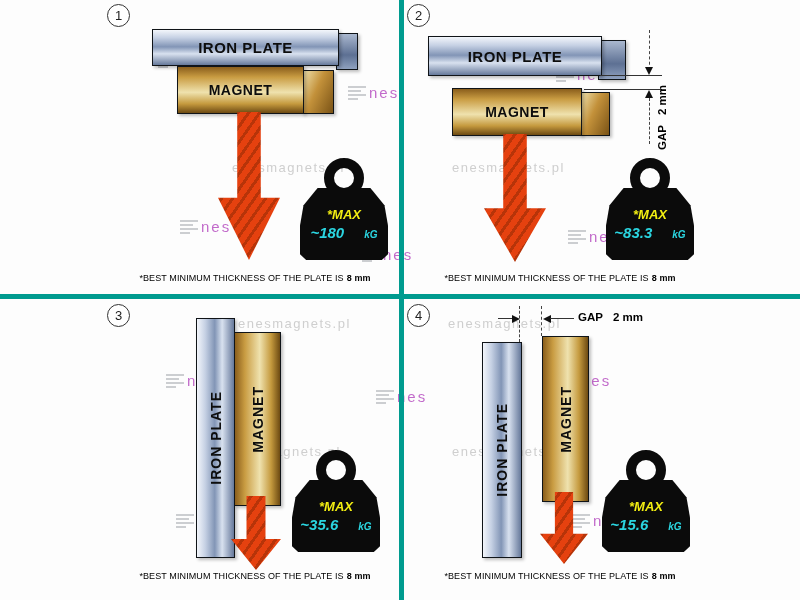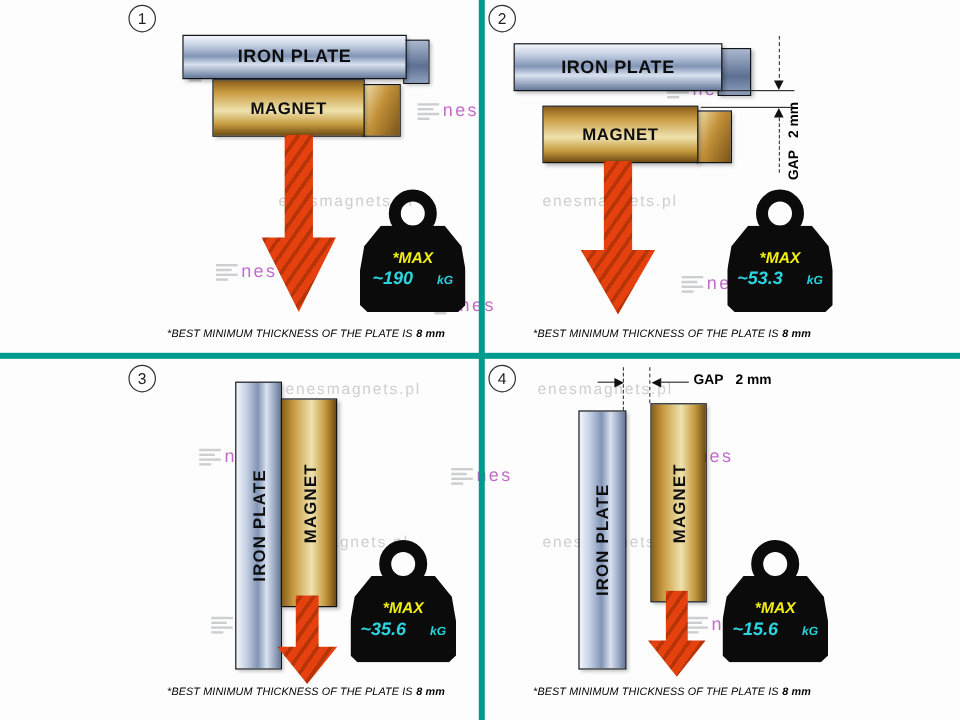--- a/index.html
+++ b/index.html
@@ -74,21 +74,21 @@
   }
   .kettle .kbody{
     position:absolute;left:0;top:30px;width:88px;height:72px;background:#0B0B0B;
     clip-path:polygon(20% 0%,80% 0%,96% 24%,100% 52%,100% 92%,93% 100%,7% 100%,0% 92%,0% 52%,4% 24%);
     display:flex;flex-direction:column;align-items:center;justify-content:center;gap:2px;
   }
   .kettle .max{font-style:italic;font-weight:bold;font-size:13px;color:#F2EE12;}
   .kettle .val{font-style:italic;font-weight:bold;font-size:15px;color:#2BD5E0;white-space:nowrap;}
   .kettle .val .u{font-size:10px;margin-left:20px;}
   
-  .capt{width:300px;text-align:center;font-size:9px;color:#000;letter-spacing:.1px;white-space:nowrap;font-style:italic;}
+  .capt{width:300px;text-align:center;font-size:9px;color:#000;letter-spacing:.1px;white-space:nowrap;}
   .capt b{margin-left:3px;}
   
   .wm{font-size:13px;letter-spacing:1.5px;color:#cfcfcf;white-space:nowrap;}
   .enes{display:flex;align-items:center;gap:3px;opacity:.65;}
   .enes .bars{display:flex;flex-direction:column;gap:2px;}
   .enes .bars i{display:block;height:2px;background:#b3b6ba;}
   .enes .bars i:nth-child(1){width:18px;}
   .enes .bars i:nth-child(2){width:13px;}
   .enes .bars i:nth-child(3){width:18px;}
   .enes .bars i:nth-child(4){width:10px;}
@@ -226,21 +226,21 @@
   <div class="abs magnet-h" style="left:177px;top:66px;width:125px;height:46px;">
     <span>MAGNET</span>
   </div>
 
   <div class="abs arrow" style="left:218px;top:112px;width:62px;height:148px;"></div>
 
   <div class="abs kettle" style="left:300px;top:158px;">
     <div class="handle"></div>
     <div class="kbody">
       <span class="max">*MAX</span>
-      <span class="val"><span>~190</span><span class="u">kG</span></span>
+      <span class="val"><span>~180</span><span class="u">kG</span></span>
     </div>
   </div>
 
   <div class="abs capt" style="left:105px;top:273px;">
     <span>*BEST MINIMUM THICKNESS OF THE PLATE IS</span><b>8 mm</b>
   </div>
 
   <div class="abs num" style="left:407px;top:4px;">2</div>
 
   <div class="abs cap-h" style="left:598px;top:40px;width:26px;height:38px;"></div>
@@ -261,21 +261,21 @@
   <div class="abs gap-txt gap-v" style="left:656px;top:150px;">
     <b>GAP</b><b class="gv">2 mm</b>
   </div>
 
   <div class="abs arrow" style="left:484px;top:134px;width:62px;height:128px;"></div>
 
   <div class="abs kettle" style="left:606px;top:158px;">
     <div class="handle"></div>
     <div class="kbody">
       <span class="max">*MAX</span>
-      <span class="val"><span>~53.3</span><span class="u">kG</span></span>
+      <span class="val"><span>~83.3</span><span class="u">kG</span></span>
     </div>
   </div>
 
   <div class="abs capt" style="left:410px;top:273px;">
     <span>*BEST MINIMUM THICKNESS OF THE PLATE IS</span><b>8 mm</b>
   </div>
 
   <div class="abs num" style="left:107px;top:304px;">3</div>
 
   <div class="abs plate-v" style="left:196px;top:318px;width:37px;height:238px;">

